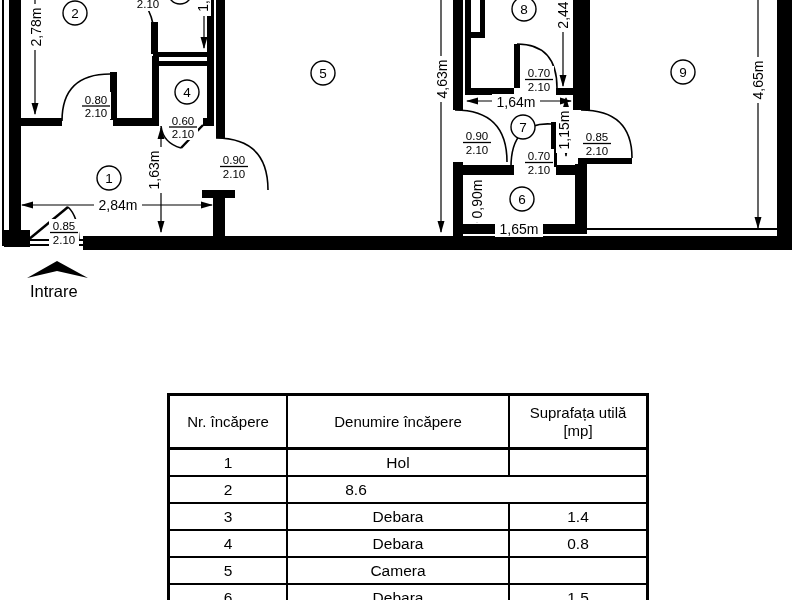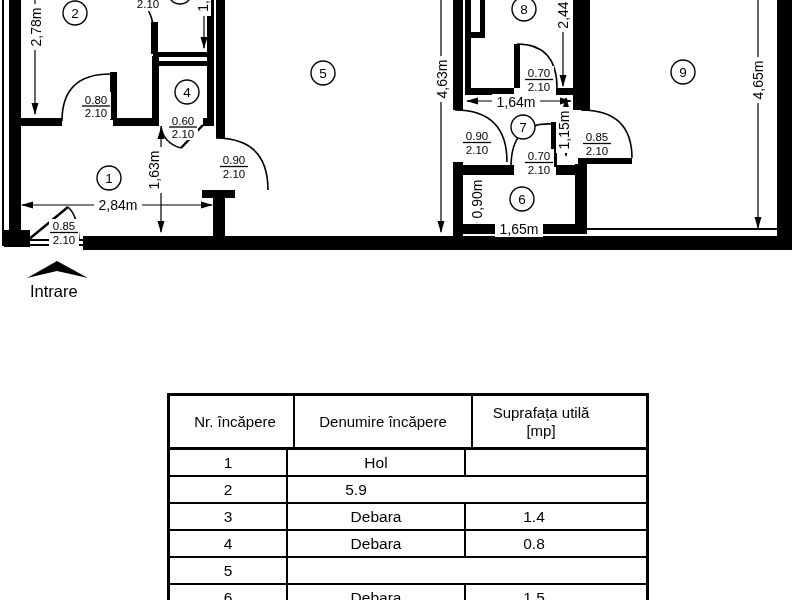--- a/index.html
+++ b/index.html
@@ -17,25 +17,25 @@
   .dimtxt{font-size:14px;text-anchor:middle;dominant-baseline:central;}
   .doortxt{font-size:11.5px;text-anchor:middle;dominant-baseline:central;}
   .roomnum{font-size:13.5px;text-anchor:middle;dominant-baseline:central;}
   .rcirc{fill:#fff;stroke:#000;stroke-width:1.4;}
   .entrance-label{font-size:16.5px;}
   
   .tbl{position:absolute;left:167px;top:393px;width:482px;border:3px solid #000;
        box-sizing:border-box;background:#fff;}
   .trow{display:flex;border-bottom:2px solid #000;}
   .trow:last-child{border-bottom:2px solid #000;}
-  .thead{border-bottom:3px solid #000;padding-left:7px;}
+  .thead{border-bottom:3px solid #000;}
   .cell{box-sizing:border-box;display:flex;align-items:center;justify-content:center;
         text-align:center;border-right:2px solid #000;font-size:15.5px;}
   .c1{width:118px;}
-  .c2{width:178px;}
+  .c2{width:222px;}
   .c3{width:136px;border-right:none;}
   .thead .cell{height:51px;font-size:15px;}
   .trow.body .cell{height:25px;}
   .hdr2{line-height:18px;}
 </style>
 </head>
 <body>
 
 <svg id="plan" width="800" height="312" viewBox="0 0 800 312">
   <defs>
@@ -278,33 +278,34 @@
         <div>[mp]</div>
       </div>
     </div>
   </div>
   <div class="trow body">
     <div class="cell c1">1</div>
     <div class="cell c2">Hol</div>
   </div>
   <div class="trow body">
     <div class="cell c1">2</div>
-    <div class="cell c3">5.9</div>
+    <div class="cell c3">8.6</div>
   </div>
   <div class="trow body">
     <div class="cell c1">3</div>
     <div class="cell c2">Debara</div>
     <div class="cell c3">1.4</div>
   </div>
   <div class="trow body">
     <div class="cell c1">4</div>
     <div class="cell c2">Debara</div>
     <div class="cell c3">0.8</div>
   </div>
   <div class="trow body">
     <div class="cell c1">5</div>
+    <div class="cell c2">Camera</div>
   </div>
   <div class="trow body">
     <div class="cell c1">6</div>
     <div class="cell c2">Debara</div>
     <div class="cell c3">1.5</div>
   </div>
 </div>
 
 </body></html>

